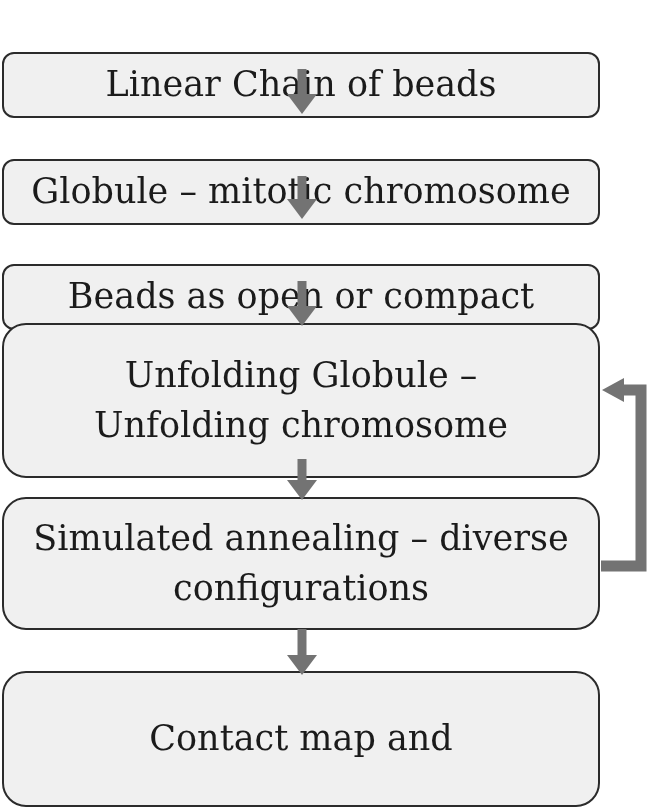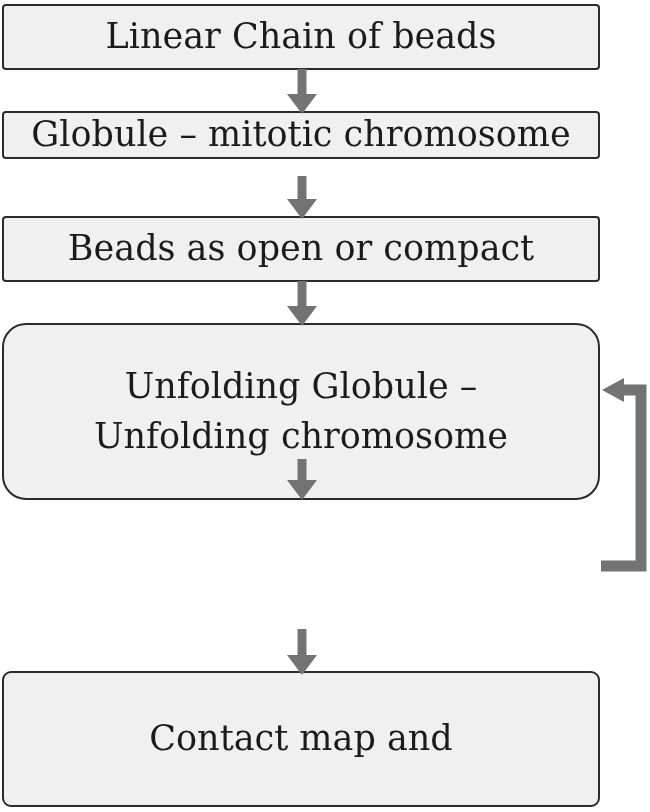--- a/index.html
+++ b/index.html
@@ -33,28 +33,28 @@
     justify-content: center;
     text-align: center;
     color: var(--text);
     font-size: 35px;
     line-height: 1.42;
   }
   .node span {
     display: block;
     white-space: nowrap;
   }
-  .node-small { border-radius: 4px; }
+  .node-small { border-radius: 12px; margin-top: 48px; }
   .node-large { border-radius: 24px; }
   .n1 { top: 4px;   height: 66px; }
-  .n2 { top: 111px; height: 48px; }
+  .n2 { top: 111px; height: 66px; }
   .n3 { top: 216px; height: 66px; }
-  .n4 { top: 323px; height: 177px; }
+  .n4 { top: 323px; height: 155px; }
   .n5 { top: 497px; height: 133px; }
-  .n6 { top: 671px; height: 136px; border-radius: 9px; }
+  .n6 { top: 671px; height: 136px; }
   .arrow-layer {
     position: absolute;
     top: 0; left: 0;
     width: 650px;
     height: 812px;
     pointer-events: none;
   }
   .arrow-shaft {
     stroke: var(--arrow);
     stroke-width: 9;
@@ -86,20 +86,24 @@
   <div class="node node-small n3">
     <span>Beads as open or compact</span>
     <span></span>
   </div>
 
   <div class="node node-large n4">
     <span>Unfolding Globule –</span>
     <span>Unfolding chromosome</span>
   </div>
 
+  <div class="node node-large n5">
+    <span>Simulated annealing – diverse</span>
+    <span>configurations</span>
+  </div>
 
   <div class="node node-large n6">
     <span>Contact map and</span>
   </div>
 
   <svg class="arrow-layer" width="650" height="812" viewBox="0 0 650 812" aria-hidden="true">
 
     <g>
       <line class="arrow-shaft" x1="302" y1="69" x2="302" y2="96"></line>
       <polygon class="arrow-head" points="287,94 317,94 302,114"></polygon>

